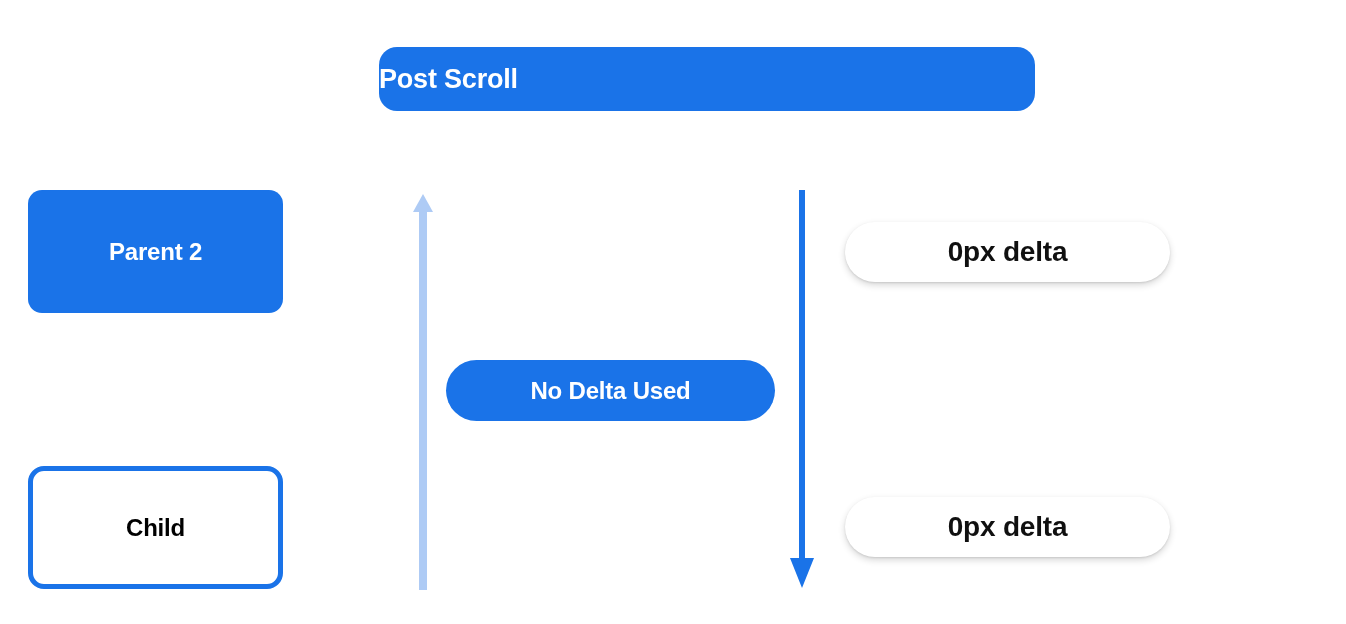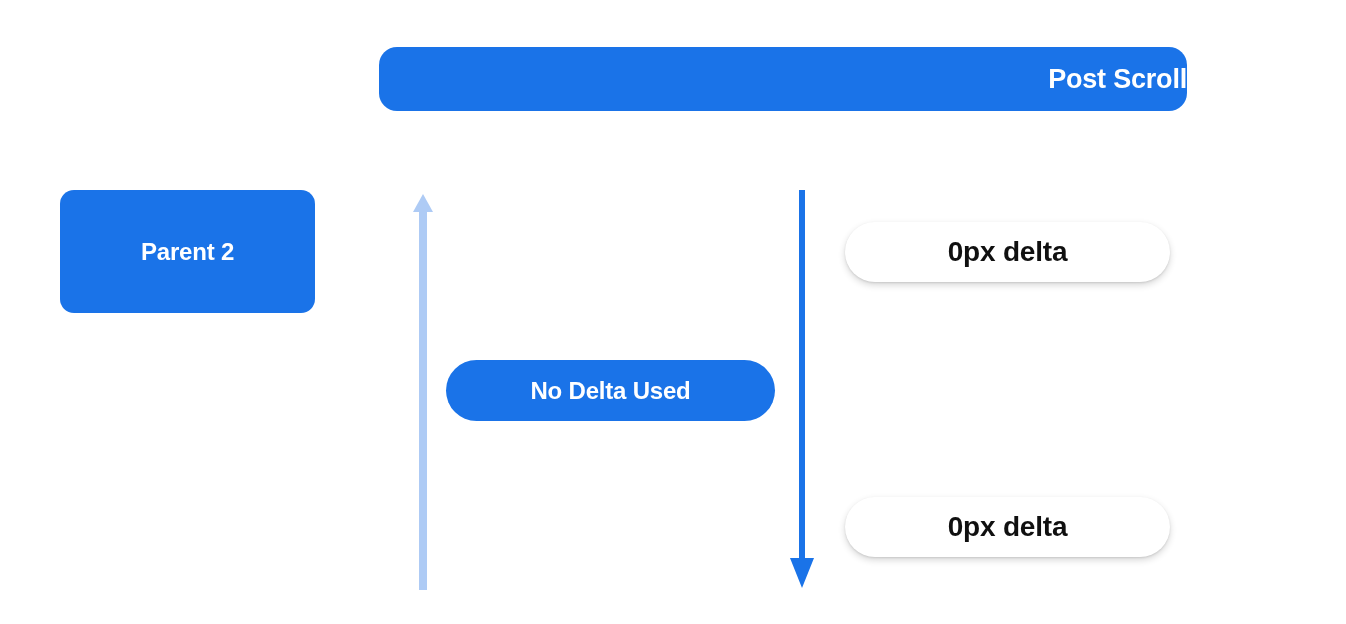--- a/index.html
+++ b/index.html
@@ -16,48 +16,47 @@
     height: 624px;
     background: #ffffff;
     overflow: hidden;
   }
 
   
   .banner {
     position: absolute;
     left: 379px;
     top: 47px;
-    width: 808px;
+    width: 656px;
     height: 64px;
     background: #1a73e8;
     border-radius: 18px;
     display: flex;
     align-items: center;
-    justify-content: flex-end;
+    justify-content: flex-start;
     color: #ffffff;
     font-size: 27px;
     font-weight: bold;
     letter-spacing: -0.2px;
   }
 
   
   .stack-box {
     position: absolute;
     left: 28px;
     width: 255px;
     height: 123px;
     border-radius: 14px;
     display: flex;
     align-items: center;
     justify-content: center;
     font-size: 24px;
     font-weight: bold;
     letter-spacing: -0.2px;
     box-sizing: border-box;
-    margin-left: 32px;
   }
   .stack-box.filled {
     background: #1a73e8;
     color: #ffffff;
   }
   .stack-box.outlined {
     background: #ffffff;
     color: #000000;
     border: 5px solid #1a73e8;
     border-radius: 16px;
@@ -122,20 +121,23 @@
 
   <div class="banner">
     <span>Post Scroll</span>
   </div>
 
   <div class="stack-box filled box-p2">
     <span>Parent 2</span>
   </div>
 
 
+  <div class="stack-box outlined box-ch">
+    <span>Child</span>
+  </div>
 
   <svg class="arrow arrow-up" viewBox="0 0 30 400">
     <rect x="11" y="16" width="8" height="384" fill="#aecbf5"></rect>
     <polygon points="15,4 25,22 5,22" fill="#aecbf5"></polygon>
   </svg>
 
   <svg class="arrow arrow-down" viewBox="0 0 30 400">
     <rect x="12" y="0" width="6" height="380" fill="#1a73e8"></rect>
     <polygon points="15,398 3,368 27,368" fill="#1a73e8"></polygon>
   </svg>

